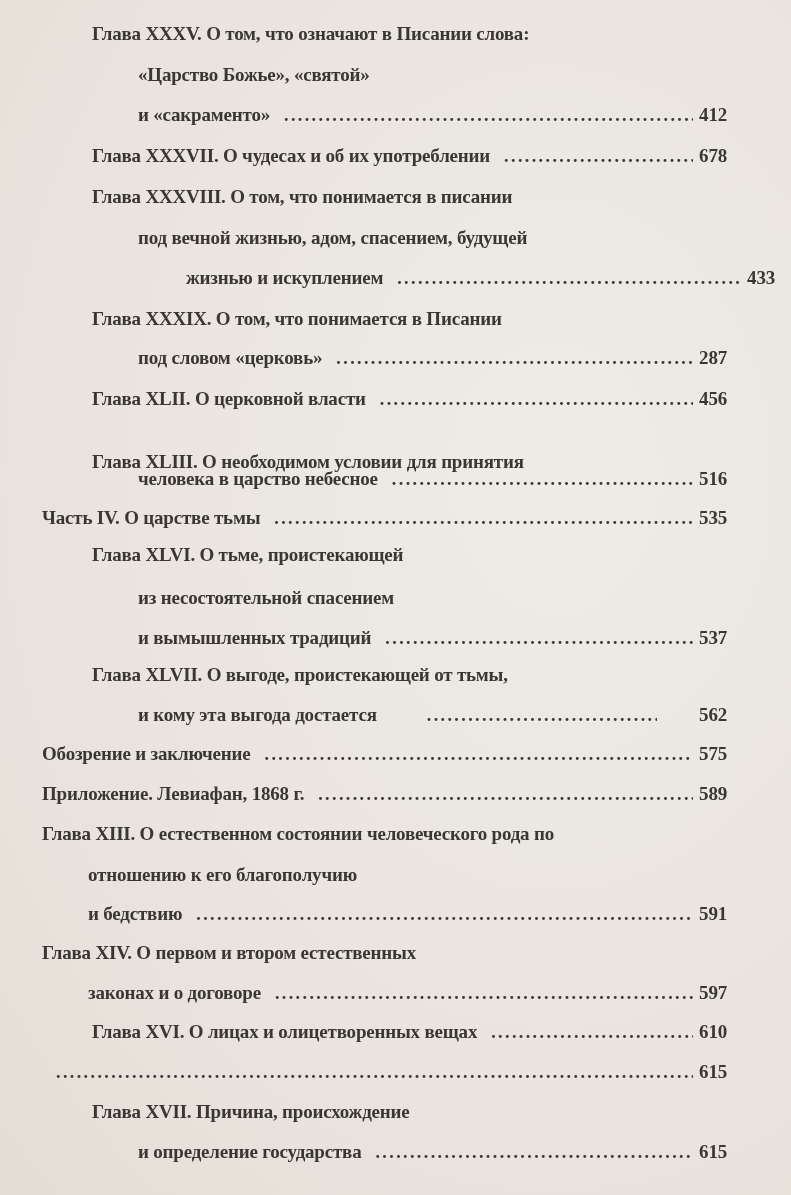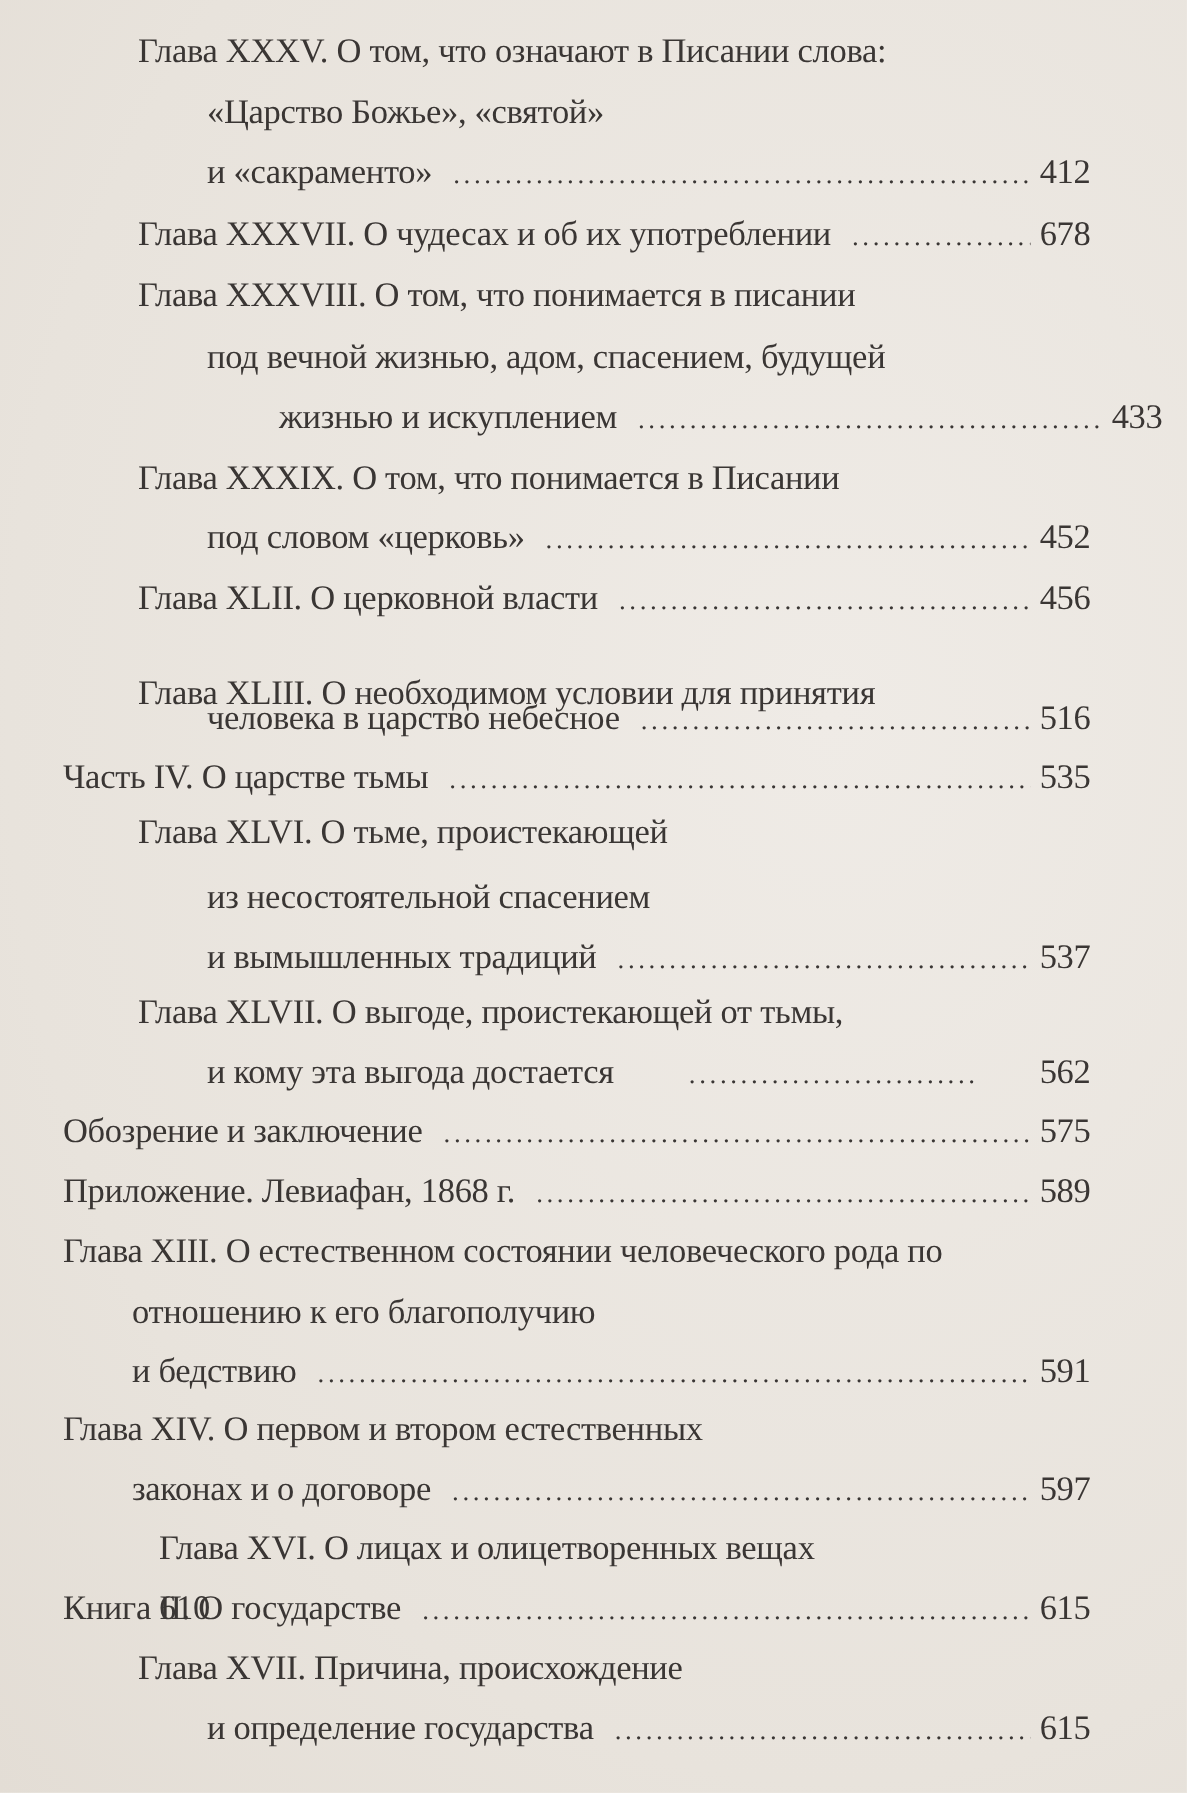--- a/index.html
+++ b/index.html
@@ -20,25 +20,26 @@
       position: absolute;
       left: 0;
       top: 0;
       width: 791px;
       height: 1195px;
     }
     .line {
       position: absolute;
       height: 40px;
       line-height: 40px;
-      font-size: 23px;
+      font-size: 19px;
       white-space: nowrap;
       display: flex;
       align-items: baseline;
       letter-spacing: -0.2px;
+      font-weight: bold;
     }
     .line .text {
       flex: 0 0 auto;
     }
     .line .dots {
       flex: 1 1 auto;
       overflow: hidden;
       margin: 0 6px 0 14px;
       color: #3a3634;
       letter-spacing: 2.4px;
@@ -98,21 +99,21 @@
     <span class="dots"></span>
     <span class="page-num">433</span>
   </div>
 
   <div class="line" style="left:92px;top:299px;width:640px;">
     <span class="text">Глава XXXIX. О том, что понимается в Писании</span>
   </div>
   <div class="line" style="left:138px;top:338px;width:589px;justify-content:center;">
     <span class="text">под словом «церковь»</span>
     <span class="dots"></span>
-    <span class="page-num">452</span>
+    <span class="page-num">287</span>
   </div>
 
   <div class="line" style="left:92px;top:379px;width:635px;">
     <span class="text">Глава XLII. О церковной власти</span>
     <span class="dots"></span>
     <span class="page-num">456</span>
   </div>
 
   <div class="line" style="left:92px;top:442px;width:640px;">
     <span class="text">Глава XLIII. О необходимом условии для принятия</span>
@@ -176,28 +177,27 @@
 
   <div class="line" style="left:42px;top:933px;width:700px;">
     <span class="text">Глава XIV. О первом и втором естественных</span>
   </div>
   <div class="line" style="left:88px;top:973px;width:639px;">
     <span class="text">законах и о договоре</span>
     <span class="dots"></span>
     <span class="page-num">597</span>
   </div>
 
-  <div class="line" style="left:92px;top:1012px;width:635px;flex-direction:column;">
+  <div class="line" style="left:92px;top:1012px;width:635px;">
     <span class="text">Глава XVI. О лицах и олицетворенных вещах</span>
     <span class="dots"></span>
     <span class="page-num">610</span>
   </div>
 
   <div class="line" style="left:42px;top:1052px;width:685px;">
-    <span class="text">Книга II. О государстве</span>
     <span class="dots"></span>
     <span class="page-num">615</span>
   </div>
 
   <div class="line" style="left:92px;top:1092px;width:640px;">
     <span class="text">Глава XVII. Причина, происхождение</span>
   </div>
   <div class="line" style="left:138px;top:1132px;width:589px;">
     <span class="text">и определение государства</span>
     <span class="dots"></span>

